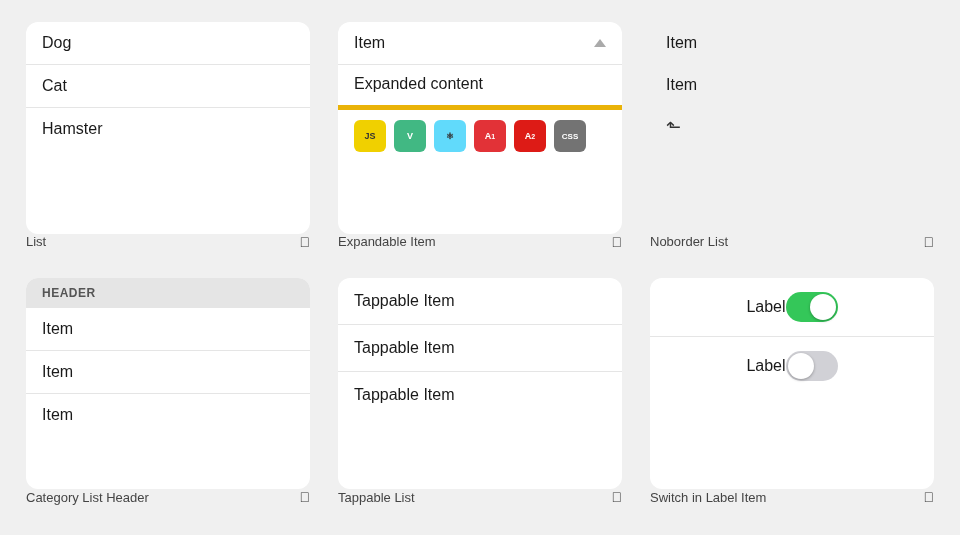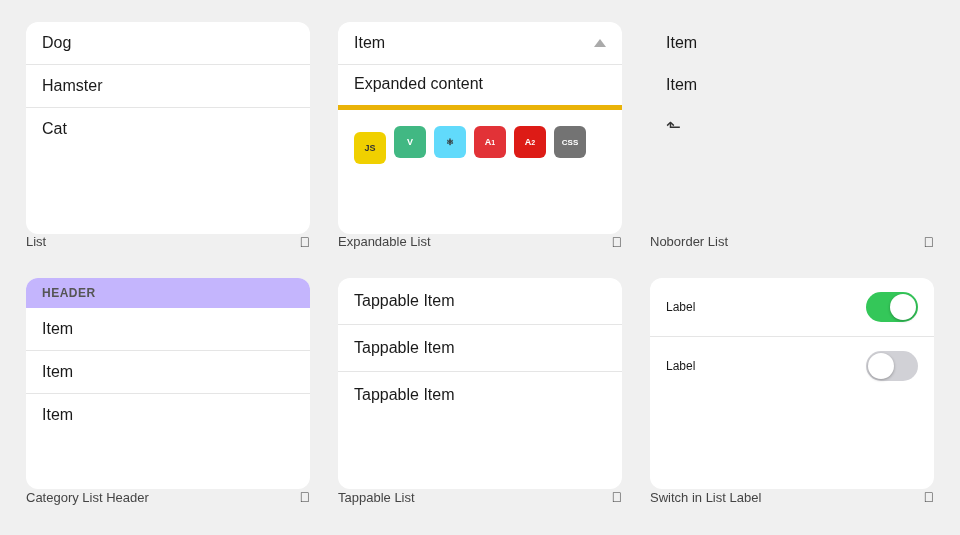--- a/index.html
+++ b/index.html
@@ -119,21 +119,21 @@
       display: flex;
       align-items: center;
     }
     .cursor-icon {
       font-size: 18px;
       color: #333;
     }
 
     
     .category-header {
-      background: #c4b5fd;
+      background: #e5e5e5;
       padding: 8px 16px;
       font-size: 12px;
       font-weight: 600;
       color: #555;
       letter-spacing: 0.5px;
       text-transform: uppercase;
     }
 
     
     .tappable-item {
@@ -142,25 +142,25 @@
       font-size: 16px;
       color: #1a1a1a;
     }
     .tappable-item:last-child {
       border-bottom: none;
     }
 
     
     .switch-row {
       display: flex;
-      justify-content: space-between;
+      justify-content: center;
       align-items: center;
       padding: 14px 16px;
       border-bottom: 1px solid #e5e5e5;
-      font-size: 12px;
+      font-size: 16px;
     }
     .switch-row:last-child {
       border-bottom: none;
     }
 
     
     .toggle {
       width: 52px;
       height: 30px;
       border-radius: 15px;
@@ -190,47 +190,47 @@
     }
   </style>
 </head>
 <body>
 
 <div class="grid">
 
   <div class="cell">
     <div class="list-card">
       <div class="list-item">Dog</div>
+      <div class="list-item">Cat</div>
       <div class="list-item">Hamster</div>
-      <div class="list-item">Cat</div>
     </div>
     <div class="cell-label">
       <span>List</span>
       <span class="apple-icon"></span>
     </div>
   </div>
 
   <div class="cell">
     <div class="list-card">
       <div class="expandable-item">
         <span>Item</span>
         <div class="chevron-up"></div>
       </div>
       <div class="expanded-content">Expanded content</div>
       <div class="tech-icons-row">
-        <div class="tech-badge" style="background:#f0d000;color:#333;margin-top:12px;">JS</div>
+        <div class="tech-badge" style="background:#f0d000;color:#333;">JS</div>
         <div class="tech-badge" style="background:#41b883;">V</div>
         <div class="tech-badge" style="background:#61dafb;color:#333;">⚛</div>
         <div class="tech-badge" style="background:#e23237;">A<sub style="font-size:7px;">1</sub></div>
         <div class="tech-badge" style="background:#dd1b16;">A<sub style="font-size:7px;">2</sub></div>
         <div class="tech-badge" style="background:#737373;font-size:8px;">CSS</div>
       </div>
     </div>
     <div class="cell-label">
-      <span>Expandable List</span>
+      <span>Expandable Item</span>
       <span class="apple-icon"></span>
     </div>
   </div>
 
   <div class="cell">
     <div class="noborder-card">
       <div class="noborder-item">Item</div>
       <div class="noborder-item">Item</div>
       <div class="cursor-area">
         <span class="cursor-icon">⬑</span>
@@ -276,18 +276,18 @@
         </div>
       </div>
       <div class="switch-row">
         <span>Label</span>
         <div class="toggle toggle-off">
           <div class="toggle-knob"></div>
         </div>
       </div>
     </div>
     <div class="cell-label">
-      <span>Switch in List Label</span>
+      <span>Switch in Label Item</span>
       <span class="apple-icon"></span>
     </div>
   </div>
 
 </div>
 
 </body></html>

